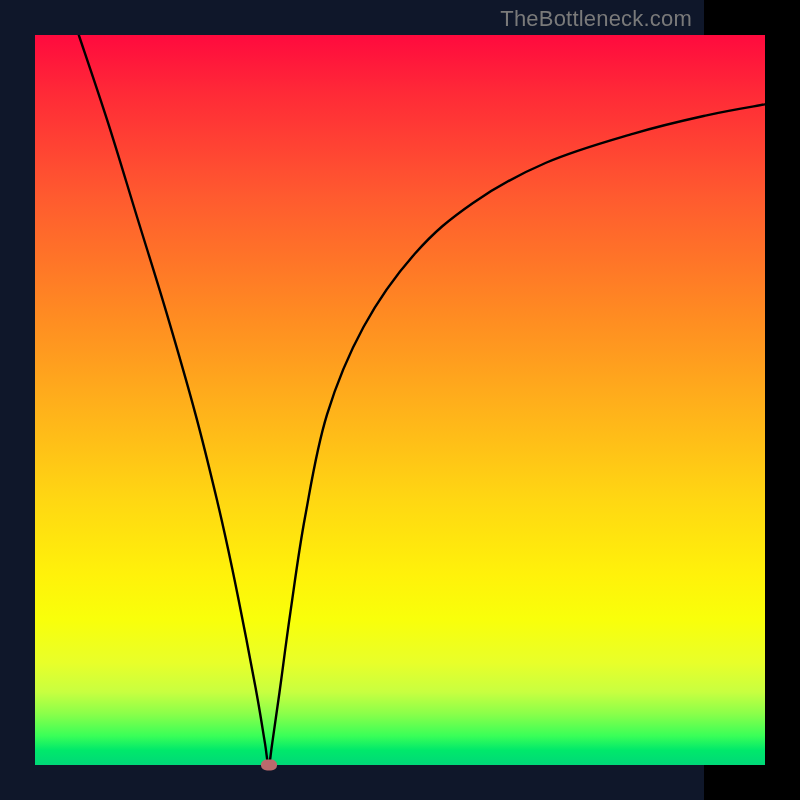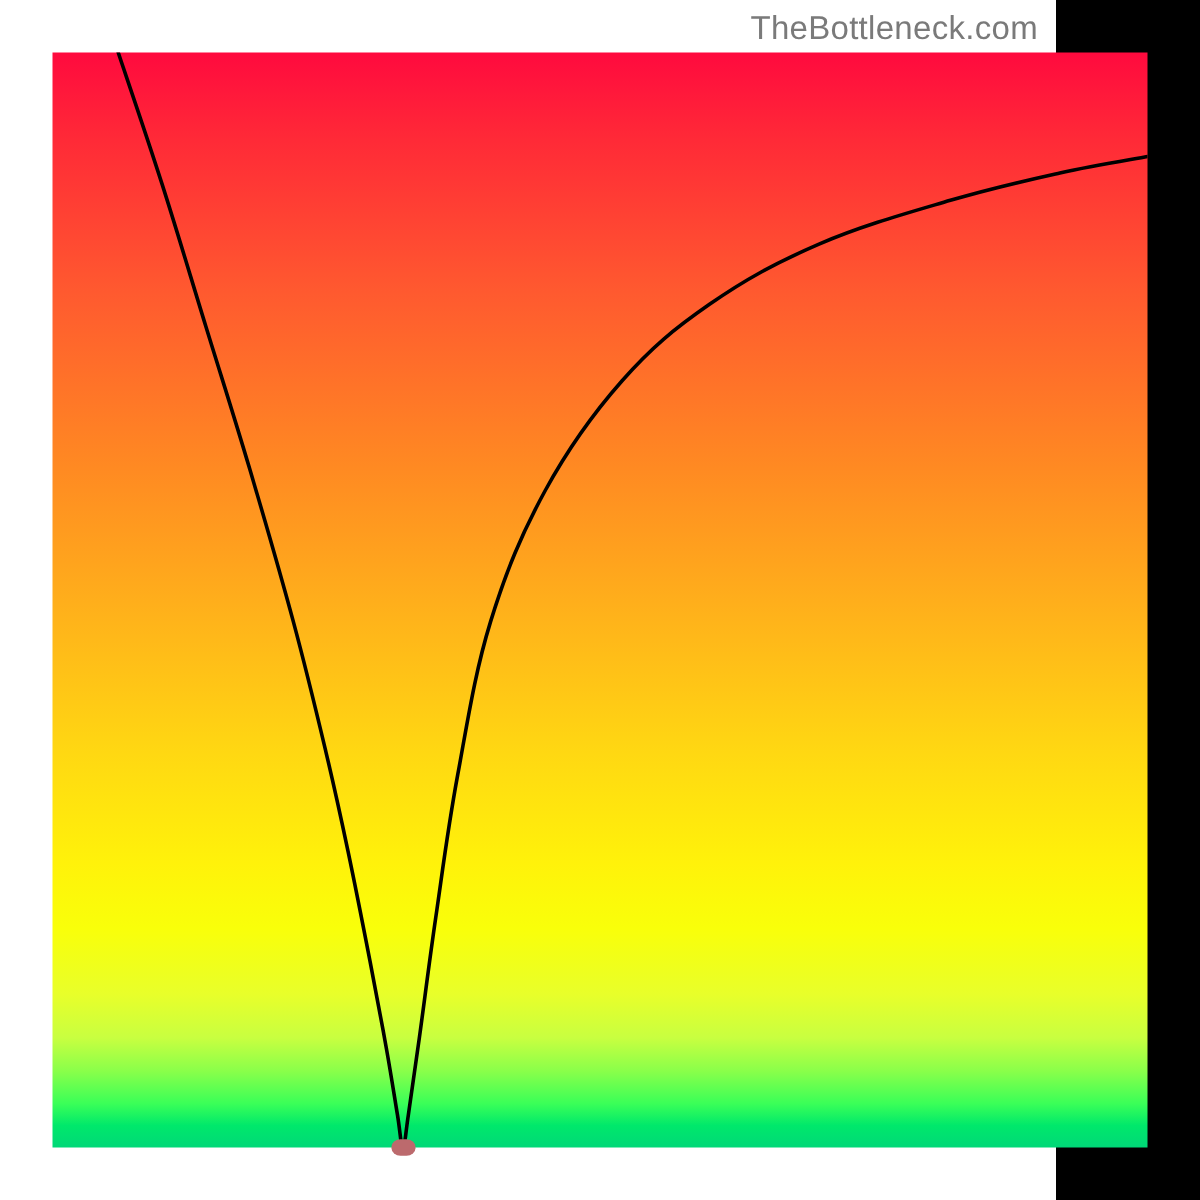--- a/index.html
+++ b/index.html
@@ -10,21 +10,21 @@
     overflow: hidden;
     background: #000;
     font-family: Arial, Helvetica, sans-serif;
   }
   .frame {
     position: absolute;
     top: 0;
     left: 0;
     width: 704px;
     height: 800px;
-    background: #ffffff;
+    background: #0f172a;
   }
   .plot {
     position: absolute;
     top: 35px;
     left: 35px;
     width: 730px;
     height: 730px;
     
     background: linear-gradient(to bottom,
       #ff0a3e 0%,

